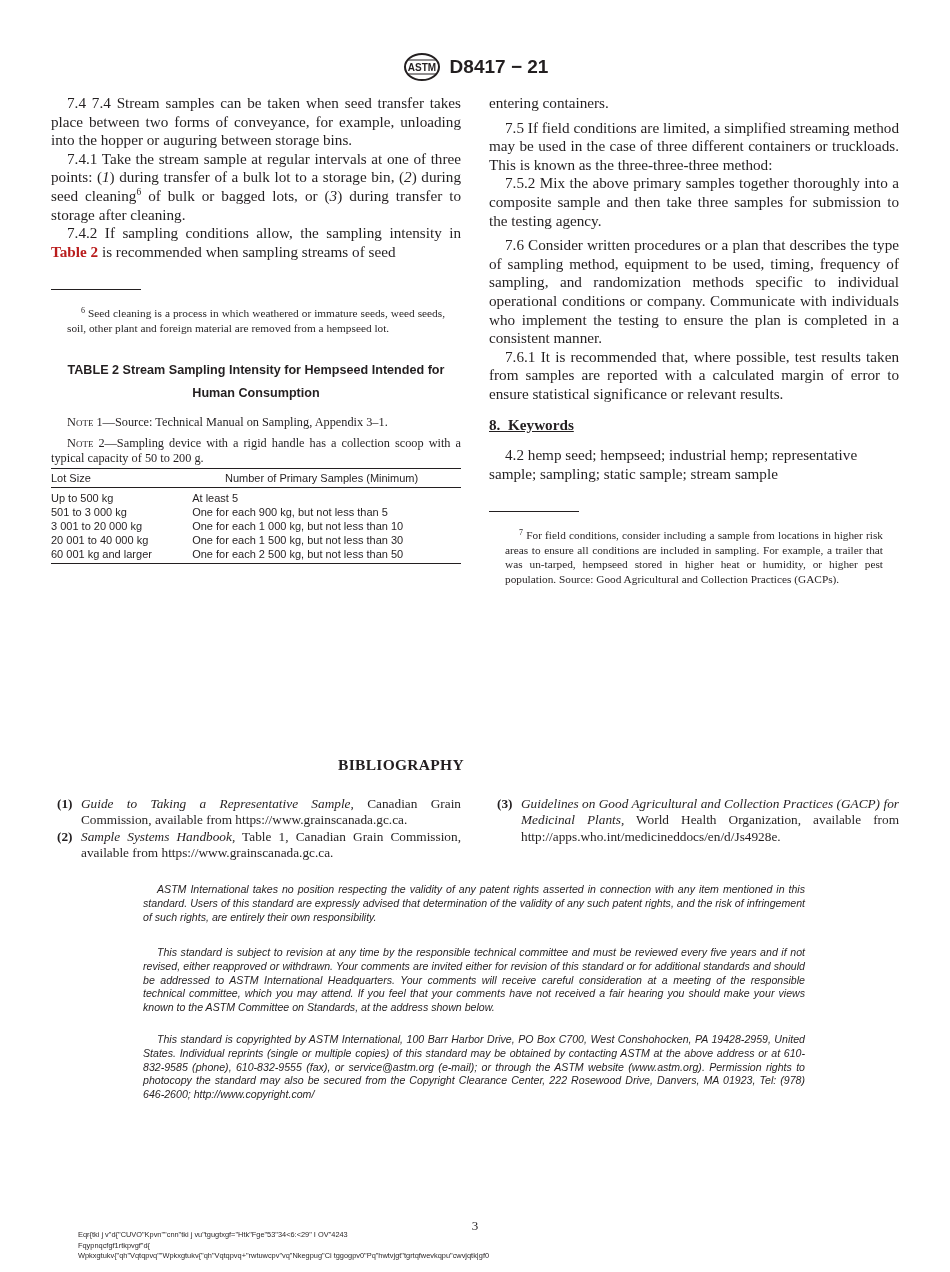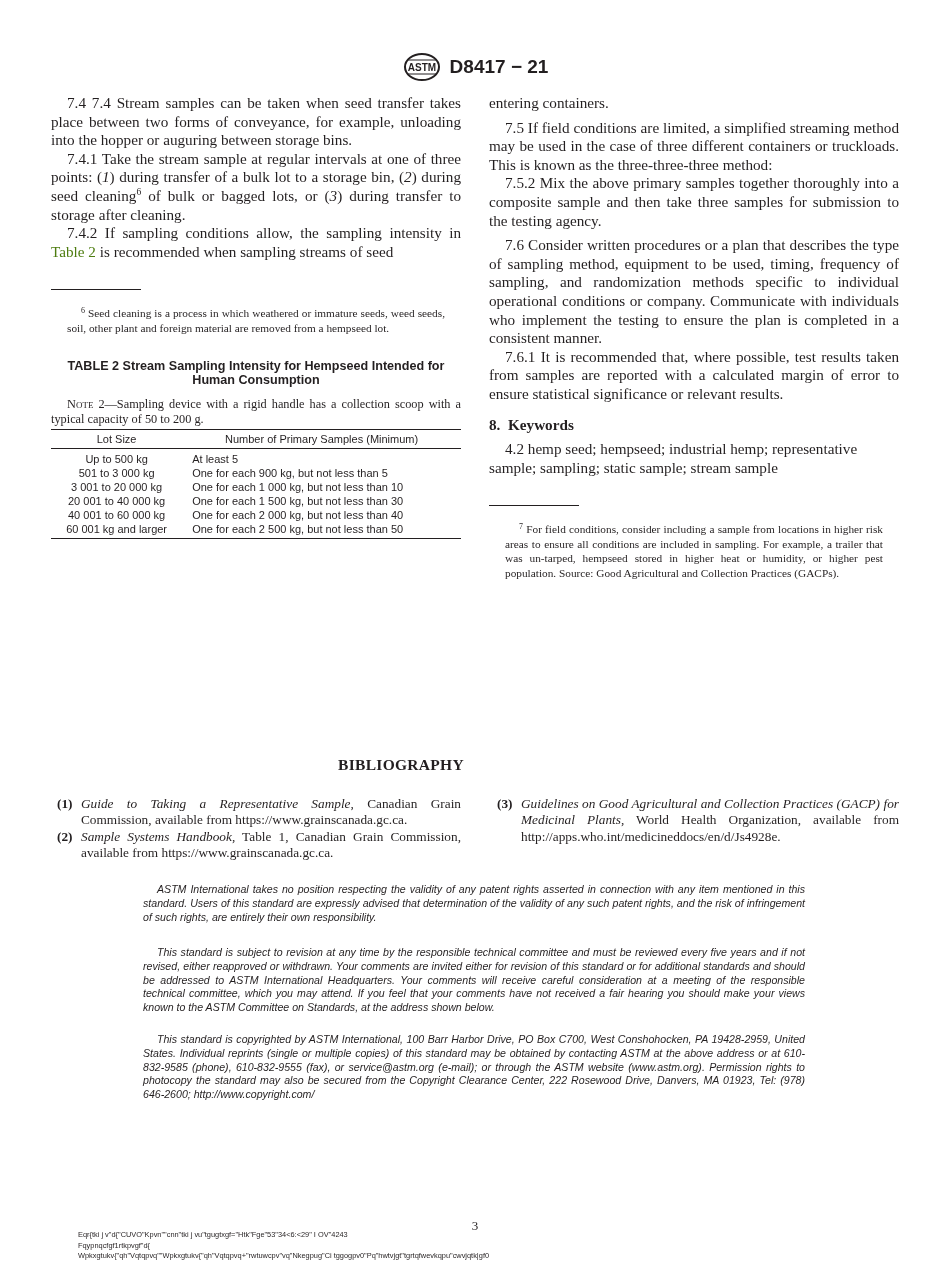--- a/index.html
+++ b/index.html
@@ -9,42 +9,42 @@
   #header .logo { display: inline-block; vertical-align: middle; width: 40px; height: 30px; }
   #header .designation { display: inline-block; vertical-align: middle; font-family: "Liberation Sans", sans-serif; font-weight: bold; font-size: 19px; margin-left: 4px; }
 
   .col { position: absolute; font-family: "Liberation Serif", serif; font-size: 15.2px; line-height: 18.6px; text-align: justify; }
   #col-left { left: 51px; top: 94px; width: 410px; }
   #col-right { left: 489px; top: 94px; width: 410px; }
 
   .para { margin: 0 0 6px 0; }
   .para.tight { margin-bottom: 0; }
   .indent { text-indent: 16px; }
-  .link { color: #4d7c0f; }
+  .link { color: #b91c1c; font-weight: bold; }
   sup { font-size: 9.5px; line-height: 0; vertical-align: 6px; }
   i.num { font-style: italic; }
 
   .fn-rule { width: 90px; border-top: 1px solid #231f20; margin: 28px 0 10px 0; }
   .footnote { font-size: 11.3px; line-height: 14.4px; text-align: justify; text-indent: 14px; margin: 16px; }
   .footnote sup { font-size: 8px; vertical-align: 4px; }
 
-  .table-title { font-family: "Liberation Sans", sans-serif; font-weight: bold; font-size: 12.6px; line-height: 14px; text-align: center; margin: 24px 0 10px 0; }
+  .table-title { font-family: "Liberation Sans", sans-serif; font-weight: bold; font-size: 12.6px; line-height: 23px; text-align: center; margin: 24px 0 10px 0; }
   .note { font-size: 12.3px; line-height: 15px; text-align: justify; margin: 0 0 6px 0; text-indent: 16px; }
   .note .sc { font-variant: small-caps; }
 
   table.data { width: 100%; border-collapse: collapse; font-family: "Liberation Sans", sans-serif; font-size: 11px; line-height: 14px; margin-top: 0; }
   table.data thead th { font-weight: normal; border-top: 1.5px solid #231f20; border-bottom: 1px solid #231f20; padding: 2px 0 2px 0; }
   table.data tbody td { padding: 0; }
   table.data tbody tr:first-child td { padding-top: 3px; }
   table.data tbody tr:last-child td { border-bottom: 1.5px solid #231f20; padding-bottom: 2px; }
-  table.data td.c1, table.data th.c1 { text-align: center; width: 32%; }
+  table.data td.c1, table.data th.c1 { text-align: left; width: 32%; }
   table.data td.c2 { text-align: left; padding-left: 10px; }
   table.data th.c2 { text-align: center; }
 
-  .section-head { font-weight: bold; margin: 12px 0 6px 0; text-indent: 0; }
+  .section-head { font-weight: bold; margin: 12px 0 12px 0; text-indent: 0; text-decoration: underline; }
 
   #bibliography-title { position: absolute; top: 756px; left: 0; width: 802px; text-align: center; font-family: "Liberation Serif", serif; font-weight: bold; font-size: 15.5px; letter-spacing: 0.3px; }
   .bib { position: absolute; font-family: "Liberation Serif", serif; font-size: 13.3px; line-height: 16.4px; text-align: justify; }
   #bib-left { left: 57px; top: 796px; width: 404px; }
   #bib-right { left: 497px; top: 796px; width: 402px; }
   .bib-item { position: relative; padding-left: 24px; margin: 0; }
   .bib-item .n { position: absolute; left: 0; top: 0; font-weight: bold; }
 
   .legal { position: absolute; left: 143px; width: 662px; font-family: "Liberation Sans", sans-serif; font-style: italic; font-size: 10.6px; line-height: 13.8px; text-align: justify; text-indent: 14px; margin: 0; }
   #legal-1 { top: 883px; }
@@ -71,20 +71,21 @@
 
 <div id="col-left" class="col">
   <p class="para tight indent">7.4 7.4 Stream samples can be taken when seed transfer takes place between two forms of conveyance, for example, unloading into the hopper or auguring between storage bins.</p>
   <p class="para tight indent"><span>7.4.1 Take the stream sample at regular intervals at one of three points: (</span><i class="num">1</i><span>) during transfer of a bulk lot to a storage bin, (</span><i class="num">2</i><span>) during seed cleaning</span><sup>6</sup><span> of bulk or bagged lots, or (</span><i class="num">3</i><span>) during transfer to storage after cleaning.</span></p>
   <p class="para tight indent"><span>7.4.2 If sampling conditions allow, the sampling intensity in </span><span class="link">Table 2</span><span> is recommended when sampling streams of seed</span></p>
 
   <div class="fn-rule"></div>
   <p class="footnote"><sup>6</sup><span> Seed cleaning is a process in which weathered or immature seeds, weed seeds, soil, other plant and foreign material are removed from a hempseed lot.</span></p>
 
   <div class="table-title">TABLE 2 Stream Sampling Intensity for Hempseed Intended for Human Consumption</div>
+  <p class="note"><span class="sc">Note</span><span> 1—Source: Technical Manual on Sampling, Appendix 3–1.</span></p>
   <p class="note" style="text-indent:16px; margin-bottom:2px;"><span class="sc">Note</span><span> 2—Sampling device with a rigid handle has a collection scoop with a typical capacity of 50 to 200 g.</span></p>
 
   <table class="data">
     <thead>
       <tr>
         <th class="c1">Lot Size</th>
         <th class="c2">Number of Primary Samples (Minimum)</th>
       </tr>
     </thead>
     <tbody>
@@ -96,24 +97,20 @@
         <td class="c1">501 to 3 000 kg</td>
         <td class="c2">One for each 900 kg, but not less than 5</td>
       </tr>
       <tr>
         <td class="c1">3 001 to 20 000 kg</td>
         <td class="c2">One for each 1 000 kg, but not less than 10</td>
       </tr>
       <tr>
         <td class="c1">20 001 to 40 000 kg</td>
         <td class="c2">One for each 1 500 kg, but not less than 30</td>
-      </tr>
-      <tr>
-        <td class="c1">40 001 to 60 000 kg</td>
-        <td class="c2">One for each 2 000 kg, but not less than 40</td>
       </tr>
       <tr>
         <td class="c1">60 001 kg and larger</td>
         <td class="c2">One for each 2 500 kg, but not less than 50</td>
       </tr>
     </tbody>
   </table>
 </div>
 
 <div id="col-right" class="col">

